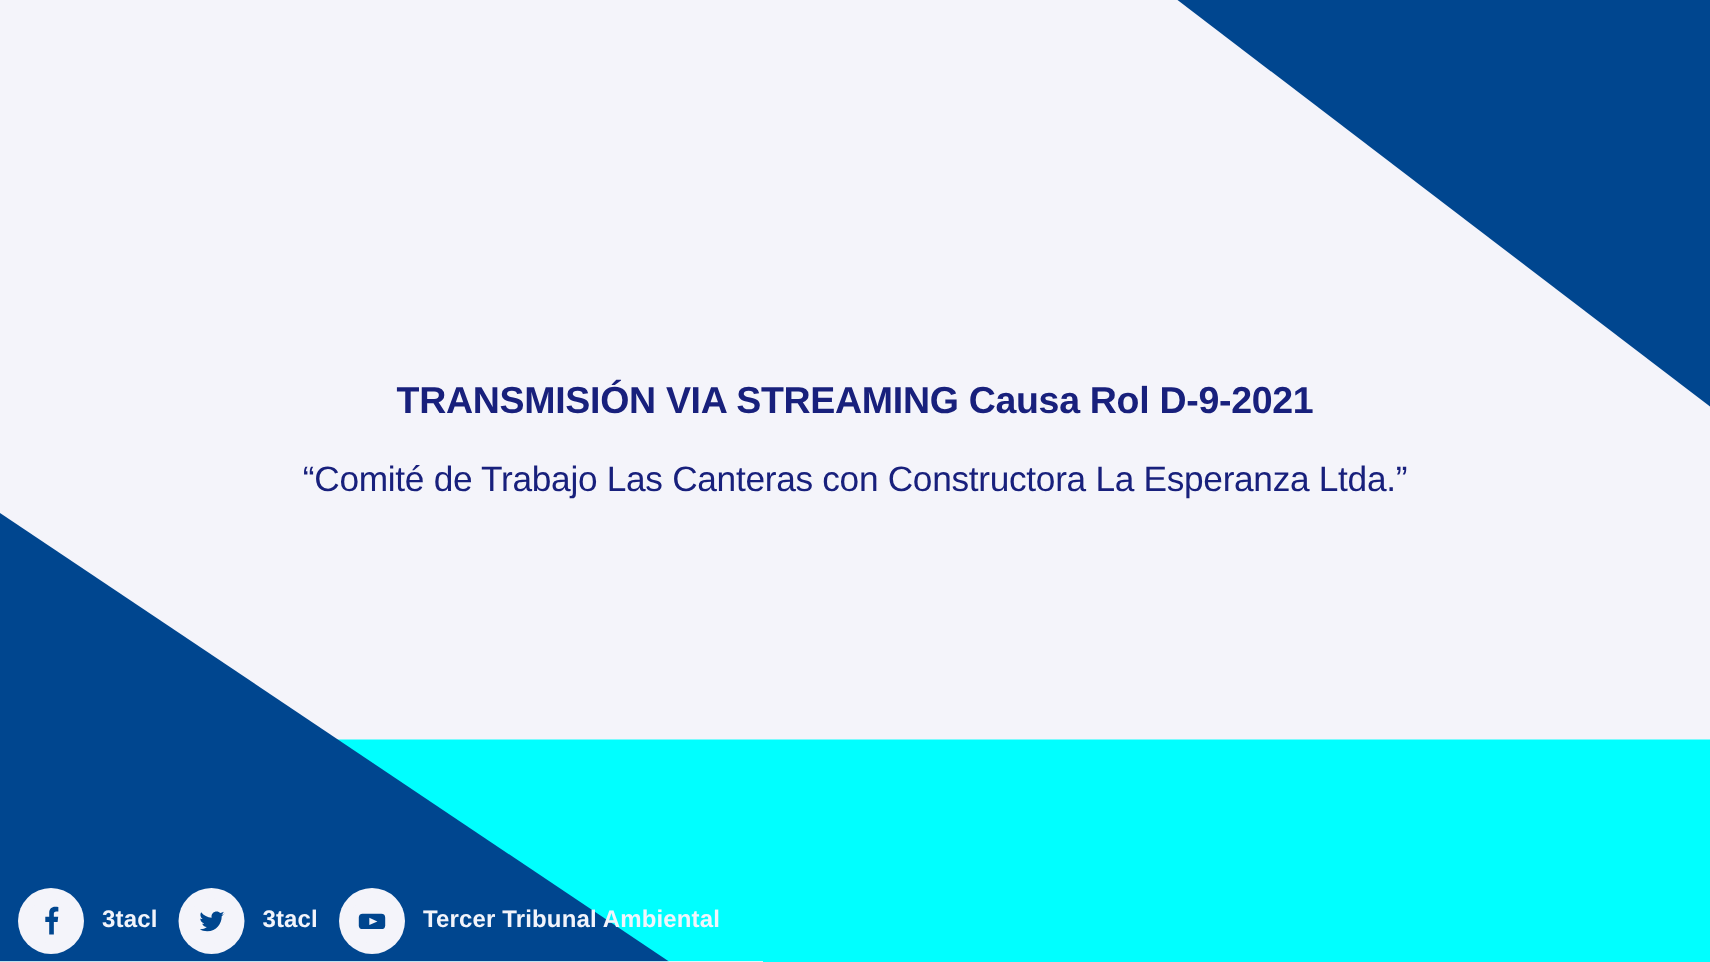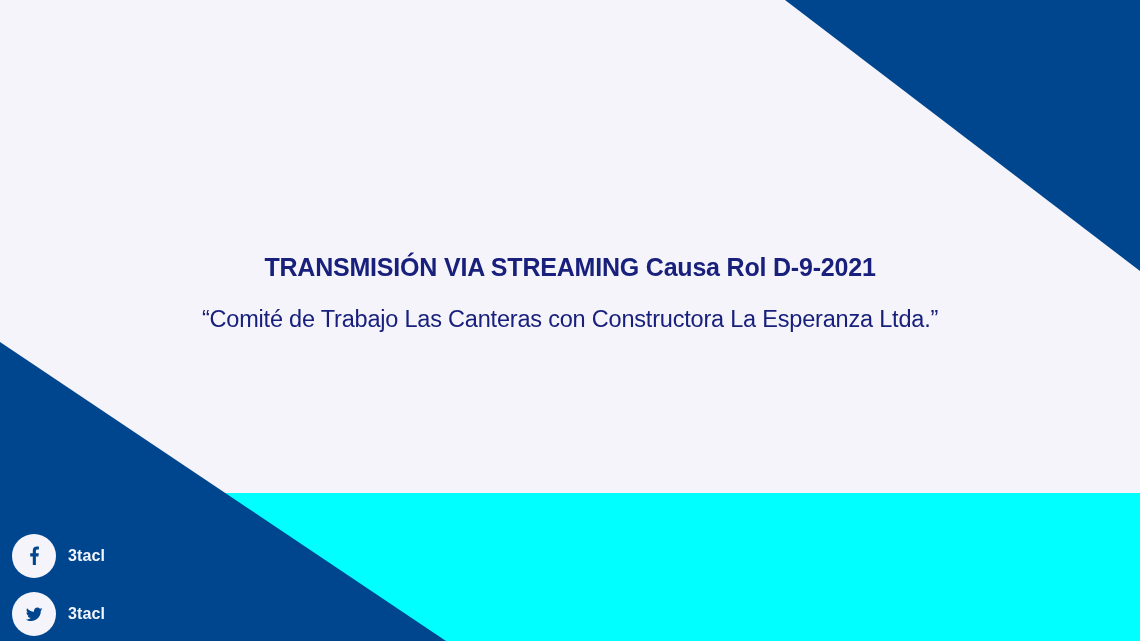--- a/index.html
+++ b/index.html
@@ -58,21 +58,21 @@
     white-space: nowrap;
   }
 
   
   .social-list {
     position: absolute;
     left: 12px;
     bottom: 5px;
     z-index: 6;
     display: flex;
-    flex-direction: column;
+    flex-direction: row;
     gap: 14px;
   }
   .social-item {
     display: flex;
     align-items: center;
     gap: 12px;
     height: 44px;
   }
   .social-badge {
     width: 44px;
@@ -166,17 +166,27 @@
     <div class="social-item">
       <span class="social-badge">
         <svg width="30" height="30" viewBox="0 0 30 30">
           <circle cx="15" cy="15" r="15" fill="#f4f4fa"></circle>
           <path d="M23.6 10.3c-.6.3-1.3.5-2.0.6.7-.4 1.3-1.1 1.5-2-.7.4-1.4.7-2.2.8-.6-.7-1.5-1.1-2.5-1.1-1.9 0-3.4 1.5-3.4 3.4 0 .3 0 .5.1.8-2.8-.1-5.3-1.5-7.0-3.6-.3.5-.5 1.1-.5 1.7 0 1.2.6 2.2 1.5 2.8-.6 0-1.1-.2-1.6-.4v.1c0 1.6 1.2 3 2.7 3.3-.3.1-.6.1-.9.1-.2 0-.4 0-.6-.1.4 1.3 1.7 2.3 3.2 2.3-1.2.9-2.6 1.5-4.2 1.5-.3 0-.5 0-.8-.1 1.5 1 3.3 1.5 5.2 1.5 6.3 0 9.7-5.2 9.7-9.7v-.4c.7-.5 1.2-1.1 1.8-1.8z" fill="#00468f"></path>
         </svg>
       </span>
       <span class="social-label">3tacl</span>
     </div>
 
+    <div class="social-item">
+      <span class="social-badge">
+        <svg width="30" height="30" viewBox="0 0 30 30">
+          <circle cx="15" cy="15" r="15" fill="#f4f4fa"></circle>
+          <rect x="6.2" y="10.2" width="17.6" height="10.2" rx="2.6" fill="#00468f"></rect>
+          <polygon points="13.2,12.9 18.6,15.3 13.2,17.7" fill="#f4f4fa"></polygon>
+        </svg>
+      </span>
+      <span class="social-label">Tercer Tribunal Ambiental</span>
+    </div>
 
   </div>
 
 
 </div>
 
 </body></html>

